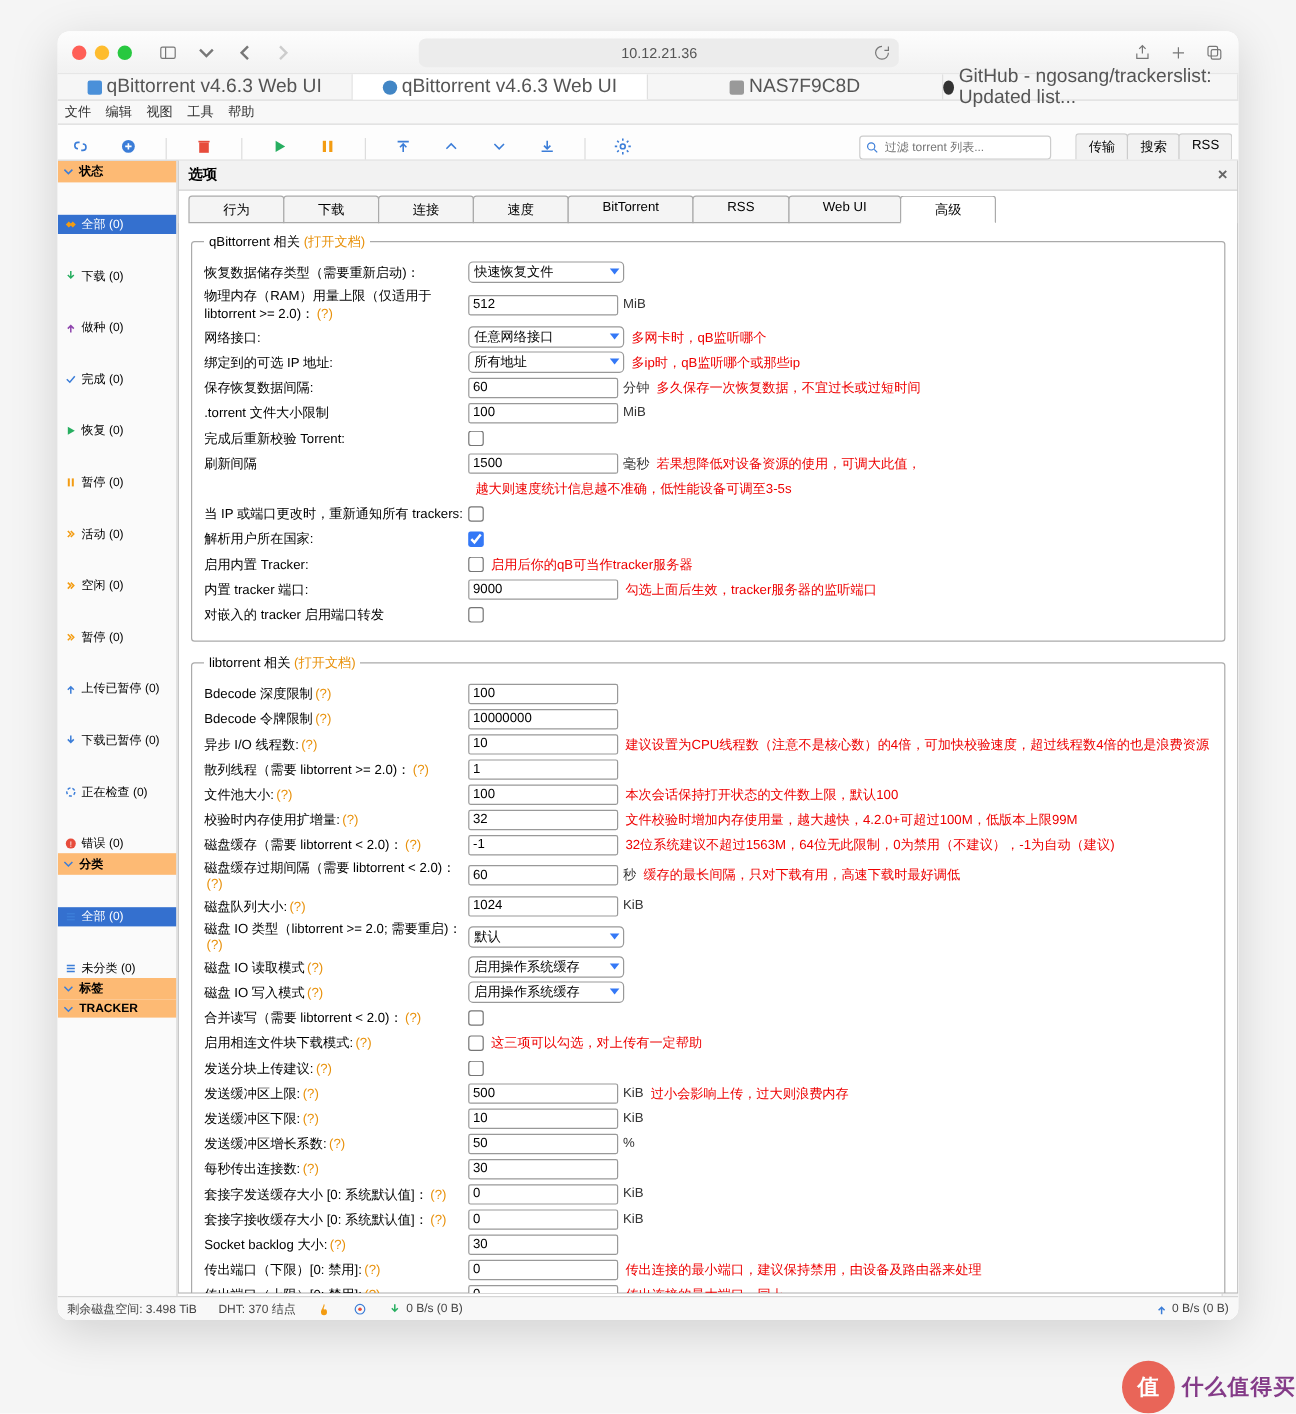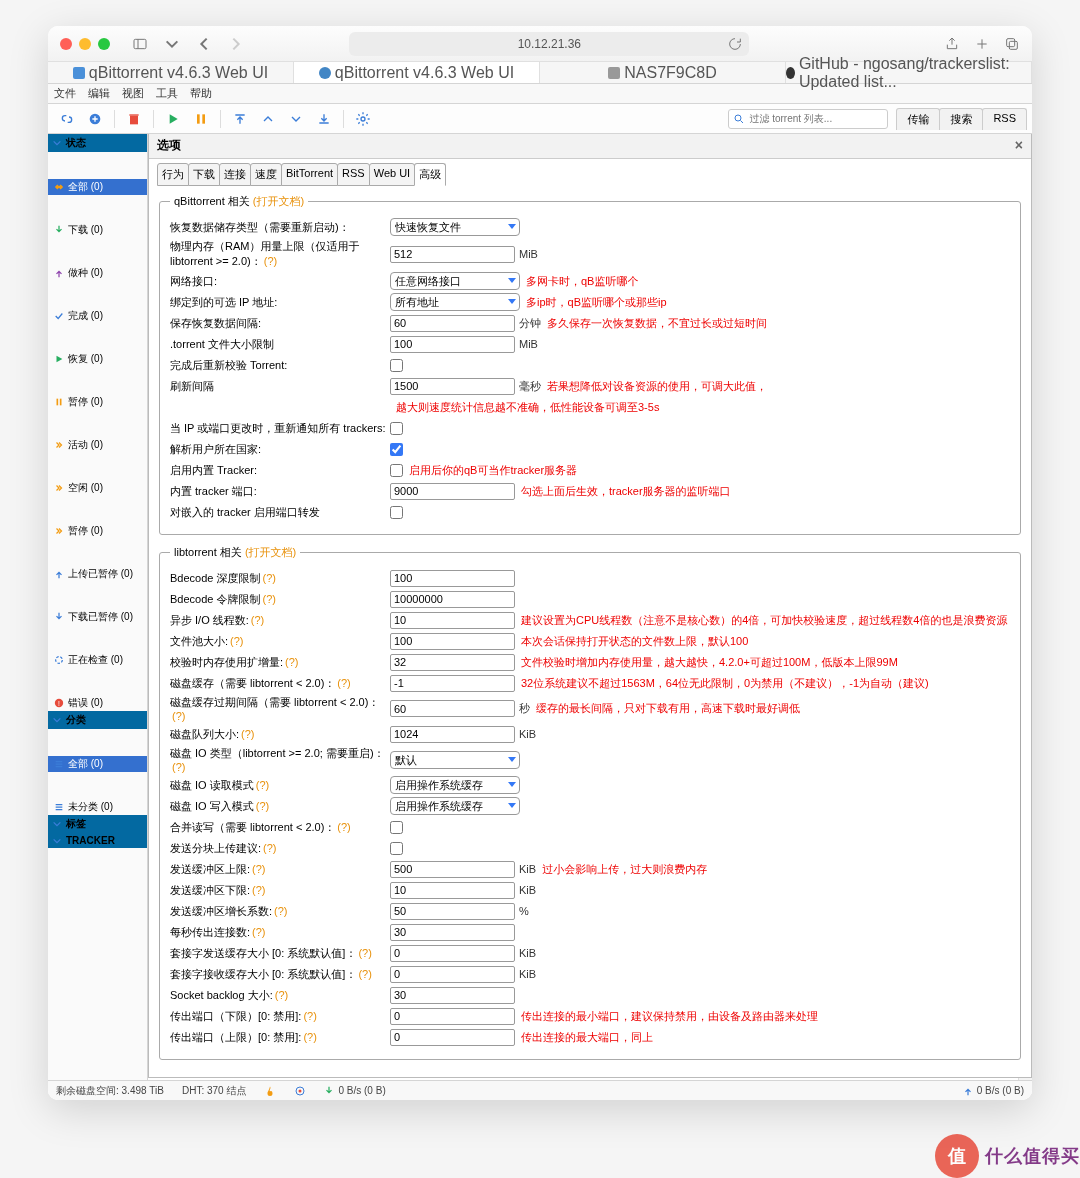--- a/index.html
+++ b/index.html
@@ -15,41 +15,41 @@
 .url-bar .reload { position: absolute; right: 6px; }
 .tb-right { display: flex; gap: 14px; margin-left: auto; }
 .tabs-row { height: 22px; background: #f6f6f6; display: flex; border-bottom: 1px solid #d5d5d5; }
 .btab { flex: 1; display: flex; align-items: center; justify-content: center; gap: 4px; border-right: 1px solid #e0e0e0; font-size: 16px; color: #555; cursor: pointer; position: relative; }
 .btab.active { background: #fff; }
 .fav { width: 12px; height: 12px; border-radius: 2px; display: inline-block; font-size: 9px; text-align: center; line-height: 12px; color: #fff; }
 .fav-blue { background: #4a90d9; } .fav-qb { background: #4286c5; border-radius: 50%; } .fav-gray { background: #999; } .fav-gh { background: #333; border-radius: 50%; }
 .app { flex: 1; display: flex; flex-direction: column; background: #fff; overflow: hidden; }
 .menubar { height: 20px; background: #f8f8f8; border-bottom: 1px solid #d5d5d5; display: flex; padding: 0 6px; gap: 12px; align-items: center; font-size: 11px; color: #333; }
 .menubar span { cursor: pointer; }
-.toolbar { height: 30px; background: #fdfdfd; border-bottom: 1px solid #d5d5d5; display: flex; align-items: center; padding: 0 6px; gap: 2px; }
+.toolbar { height: 30px; background: #fdfdfd; border-bottom: 1px solid #d5d5d5; display: flex; align-items: flex-end; padding: 0 6px; gap: 14px; }
 .tool-btn { width: 26px; height: 22px; display: flex; align-items: center; justify-content: center; border-radius: 3px; cursor: pointer; }
 .tool-sep { width: 1px; height: 18px; background: #ddd; margin: 0 4px; }
 .tool-icon { width: 16px; height: 16px; }
 .filter-box { margin-left: auto; display: flex; align-items: center; background: #fff; border: 1px solid #ccc; border-radius: 3px; height: 20px; padding: 0 4px; width: 160px; gap: 4px; }
 .filter-box input { border: none; outline: none; font-size: 10px; flex: 1; background: transparent; }
 .main-tabs { display: flex; margin-left: 4px; gap: 0; }
 .main-tab { font-size: 11px; padding: 3px 10px; border: 1px solid #ccc; border-bottom: none; background: #f2f2f2; border-radius: 3px 3px 0 0; margin-right: -1px; cursor: pointer; }
 .body { flex: 1; display: flex; overflow: hidden; position: relative; }
 .sidebar { width: 100px; background: #fafafa; border-right: 1px solid #d5d5d5; overflow-y: auto; font-size: 10px; }
-.sb-header { display: flex; align-items: center; gap: 4px; background: #0369a1; padding: 2px 4px; font-weight: 600; cursor: pointer; }
+.sb-header { display: flex; align-items: center; gap: 4px; background: #fdba74; padding: 2px 4px; font-weight: 600; cursor: pointer; }
 .sb-item { display: flex; align-items: center; gap: 4px; padding: 1px 4px 1px 6px; cursor: pointer; white-space: nowrap; margin-top: 27px; }
 .sb-item.sel { background: #3470cf; color: #fff; }
 .sb-ico { width: 10px; height: 10px; flex-shrink: 0; }
 .chev { width: 10px; height: 10px; fill: #3b7dd8; }
 .content { flex: 1; position: relative; overflow: hidden; }
 .options-panel { position: absolute; top: -2px; left: 0px; right: 0; bottom: 2px; background: #fff; border: 1px solid #bbb; display: flex; flex-direction: column; z-index: 10; }
 .panel-title { background: #f2f2f2; border-bottom: 1px solid #ccc; padding: 4px 8px; font-weight: 600; display: flex; justify-content: space-between; font-size: 12px; }
 .panel-title .close { cursor: pointer; color: #666; font-size: 14px; }
 .option-tabs { display: flex; padding: 4px 8px 0 8px; gap: 0; background: #fff; }
-.opt-tab { padding: 3px 4px; border: 1px solid #aaa; background: #f4f4f4; font-size: 11px; cursor: pointer; margin-right: -1px; border-radius: 3px 3px 0 0; }
+.opt-tab { padding: 3px 28px; border: 1px solid #aaa; background: #f4f4f4; font-size: 11px; cursor: pointer; margin-right: -1px; border-radius: 3px 3px 0 0; }
 .opt-tab.active { background: #fff; position: relative; z-index: 2; border-bottom-color: #fff; }
 .panel-body { flex: 1; overflow-y: auto; padding: 8px 10px; font-size: 11px; }
 fieldset { border: 1px solid #aaa; border-radius: 3px; margin-bottom: 10px; padding: 6px 10px 10px 10px; }
 legend { padding: 0 4px; font-size: 11px; }
 legend .link { color: #e8910b; }
 .row { display: flex; align-items: center; margin: 3px 0; min-height: 18px; }
 .row .lbl { width: 220px; flex-shrink: 0; }
 .row .help { color: #e8910b; cursor: pointer; margin-left: 2px; }
 .row input[type=text] { height: 17px; border: 1px solid #999; border-radius: 2px; padding: 0 3px; font-size: 11px; width: 125px; }
 .row select { height: 18px; border: 1px solid #999; border-radius: 4px; padding: 0 16px 0 4px; font-size: 11px; width: 130px; background: #fff; appearance: none; position: relative; }
@@ -439,20 +439,24 @@
                 <div class="row">
                   <span class="lbl">Bdecode 令牌限制<span class="help">(?)</span></span>
                   <input type="text" value="10000000" style="">
                 </div>
                 <div class="row">
                   <span class="lbl">异步 I/O 线程数:<span class="help">(?)</span></span>
                   <input type="text" value="10" style="">
                   <span class="note">建议设置为CPU线程数（注意不是核心数）的4倍，可加快校验速度，超过线程数4倍的也是浪费资源</span>
                 </div>
                 <div class="row">
+                  <span class="lbl">散列线程（需要 libtorrent &gt;= 2.0)：<span class="help">(?)</span></span>
+                  <input type="text" value="1" style="">
+                </div>
+                <div class="row">
                   <span class="lbl">文件池大小:<span class="help">(?)</span></span>
                   <input type="text" value="100" style="">
                   <span class="note">本次会话保持打开状态的文件数上限，默认100</span>
                 </div>
                 <div class="row">
                   <span class="lbl">校验时内存使用扩增量:<span class="help">(?)</span></span>
                   <input type="text" value="32" style="">
                   <span class="note">文件校验时增加内存使用量，越大越快，4.2.0+可超过100M，低版本上限99M</span>
                 </div>
                 <div class="row">
@@ -479,20 +483,25 @@
                   <span class="lbl">磁盘 IO 读取模式<span class="help">(?)</span></span>
                   <span class="sel-wrap"><select><option>启用操作系统缓存</option></select></span>
                 </div>
                 <div class="row">
                   <span class="lbl">磁盘 IO 写入模式<span class="help">(?)</span></span>
                   <span class="sel-wrap"><select><option>启用操作系统缓存</option></select></span>
                 </div>
                 <div class="row">
                   <span class="lbl">合并读写（需要 libtorrent &lt; 2.0)：<span class="help">(?)</span></span>
                   <input type="checkbox" style="">
+                </div>
+                <div class="row">
+                  <span class="lbl">启用相连文件块下载模式:<span class="help">(?)</span></span>
+                  <input type="checkbox" style="">
+                  <span class="note">这三项可以勾选，对上传有一定帮助</span>
                 </div>
                 <div class="row">
                   <span class="lbl">发送分块上传建议:<span class="help">(?)</span></span>
                   <input type="checkbox" style="">
                 </div>
                 <div class="row">
                   <span class="lbl">发送缓冲区上限:<span class="help">(?)</span></span>
                   <input type="text" value="500" style="">
                   <span class="unit">KiB</span>
                   <span class="note">过小会影响上传，过大则浪费内存</span>

